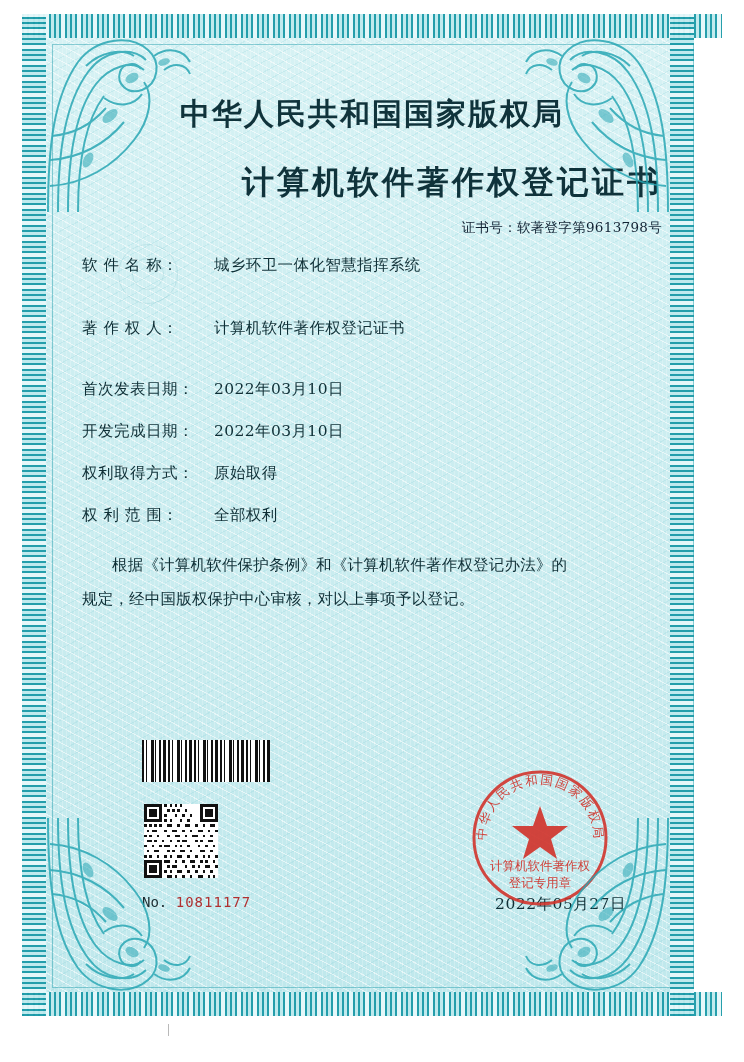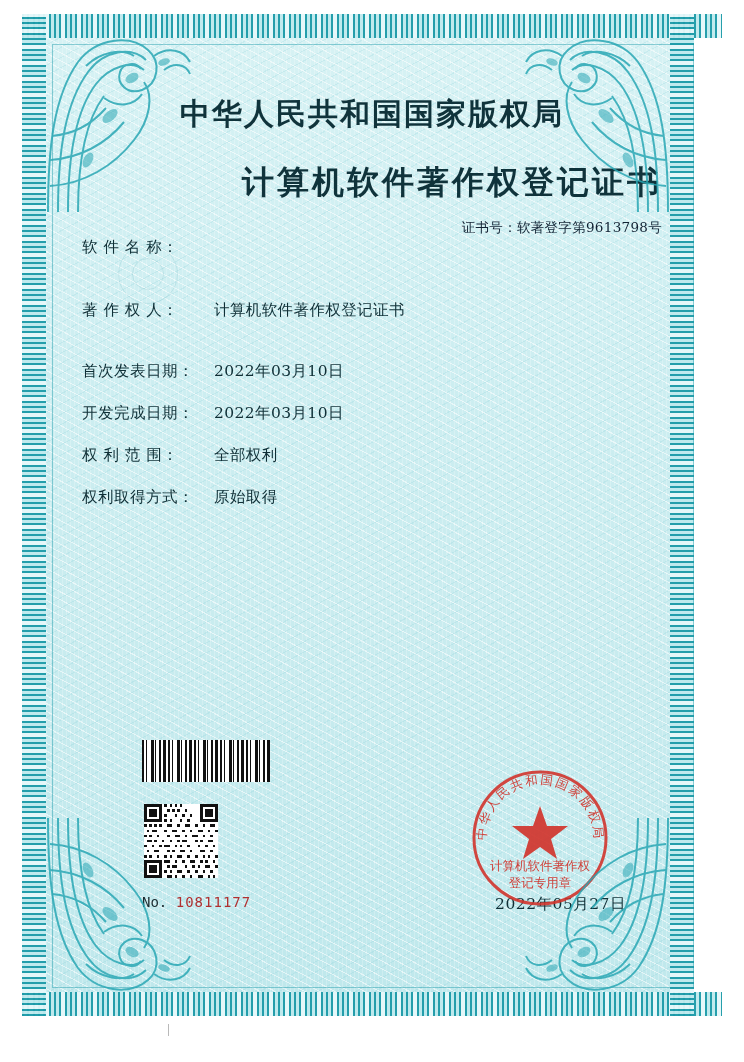--- a/index.html
+++ b/index.html
@@ -110,20 +110,21 @@
   .cert-no {
     text-align: right;
     font-size: 13.5px;
     color: #123;
     margin-top: 14px;
     letter-spacing: 0.3px;
     font-family: "DejaVu Serif", serif;
   }
 
   .fields {
+    margin-top: 18px;
     font-family: "DejaVu Serif", serif;
     color: #0f2f36;
   }
   .row {
     display: flex;
     align-items: flex-start;
     margin-bottom: 6px;
   }
   .row .lbl {
     width: 132px;
@@ -256,20 +257,21 @@
     <div class="title-sub">计算机软件著作权登记证书</div>
 
     <div class="cert-no">
       <span>证书号：</span><span>软著登字第9613798号</span>
     </div>
 
     <div class="fields">
       <div class="row">
         <div class="lbl">软 件 名 称：</div>
         <div class="val">
+          <span>城乡环卫一体化智慧指挥系统</span>
         </div>
       </div>
 
       <div class="gap-1"></div>
 
       <div class="row">
         <div class="lbl">著 作 权 人：</div>
         <div class="val">计算机软件著作权登记证书</div>
       </div>
 
@@ -278,30 +280,34 @@
       <div class="rows-2">
         <div class="row">
           <div class="lbl">首次发表日期：</div>
           <div class="val">2022年03月10日</div>
         </div>
         <div class="row">
           <div class="lbl">开发完成日期：</div>
           <div class="val">2022年03月10日</div>
         </div>
         <div class="row">
+          <div class="lbl">权利取得方式：</div>
+          <div class="val">原始取得</div>
+        </div>
+        <div class="row">
           <div class="lbl">权 利 范 围：</div>
           <div class="val">全部权利</div>
         </div>
-        <div class="row">
-          <div class="lbl">权利取得方式：</div>
-          <div class="val">原始取得</div>
-        </div>
       </div>
     </div>
 
+    <div class="statement">
+      <span class="indent"></span><span>根据《计算机软件保护条例》和《计算机软件著作权登记办法》的</span><br>
+      <span>规定，经中国版权保护中心审核，对以上事项予以登记。</span>
+    </div>
 
   </div>
 
   <div class="watermark"></div>
 
   <div class="barcode"></div>
 
   <div class="qr">
     <svg width="74" height="74" viewBox="0 0 29 29" shape-rendering="crispEdges" aria-hidden="true">
       <rect width="29" height="29" fill="#ffffff"></rect>

